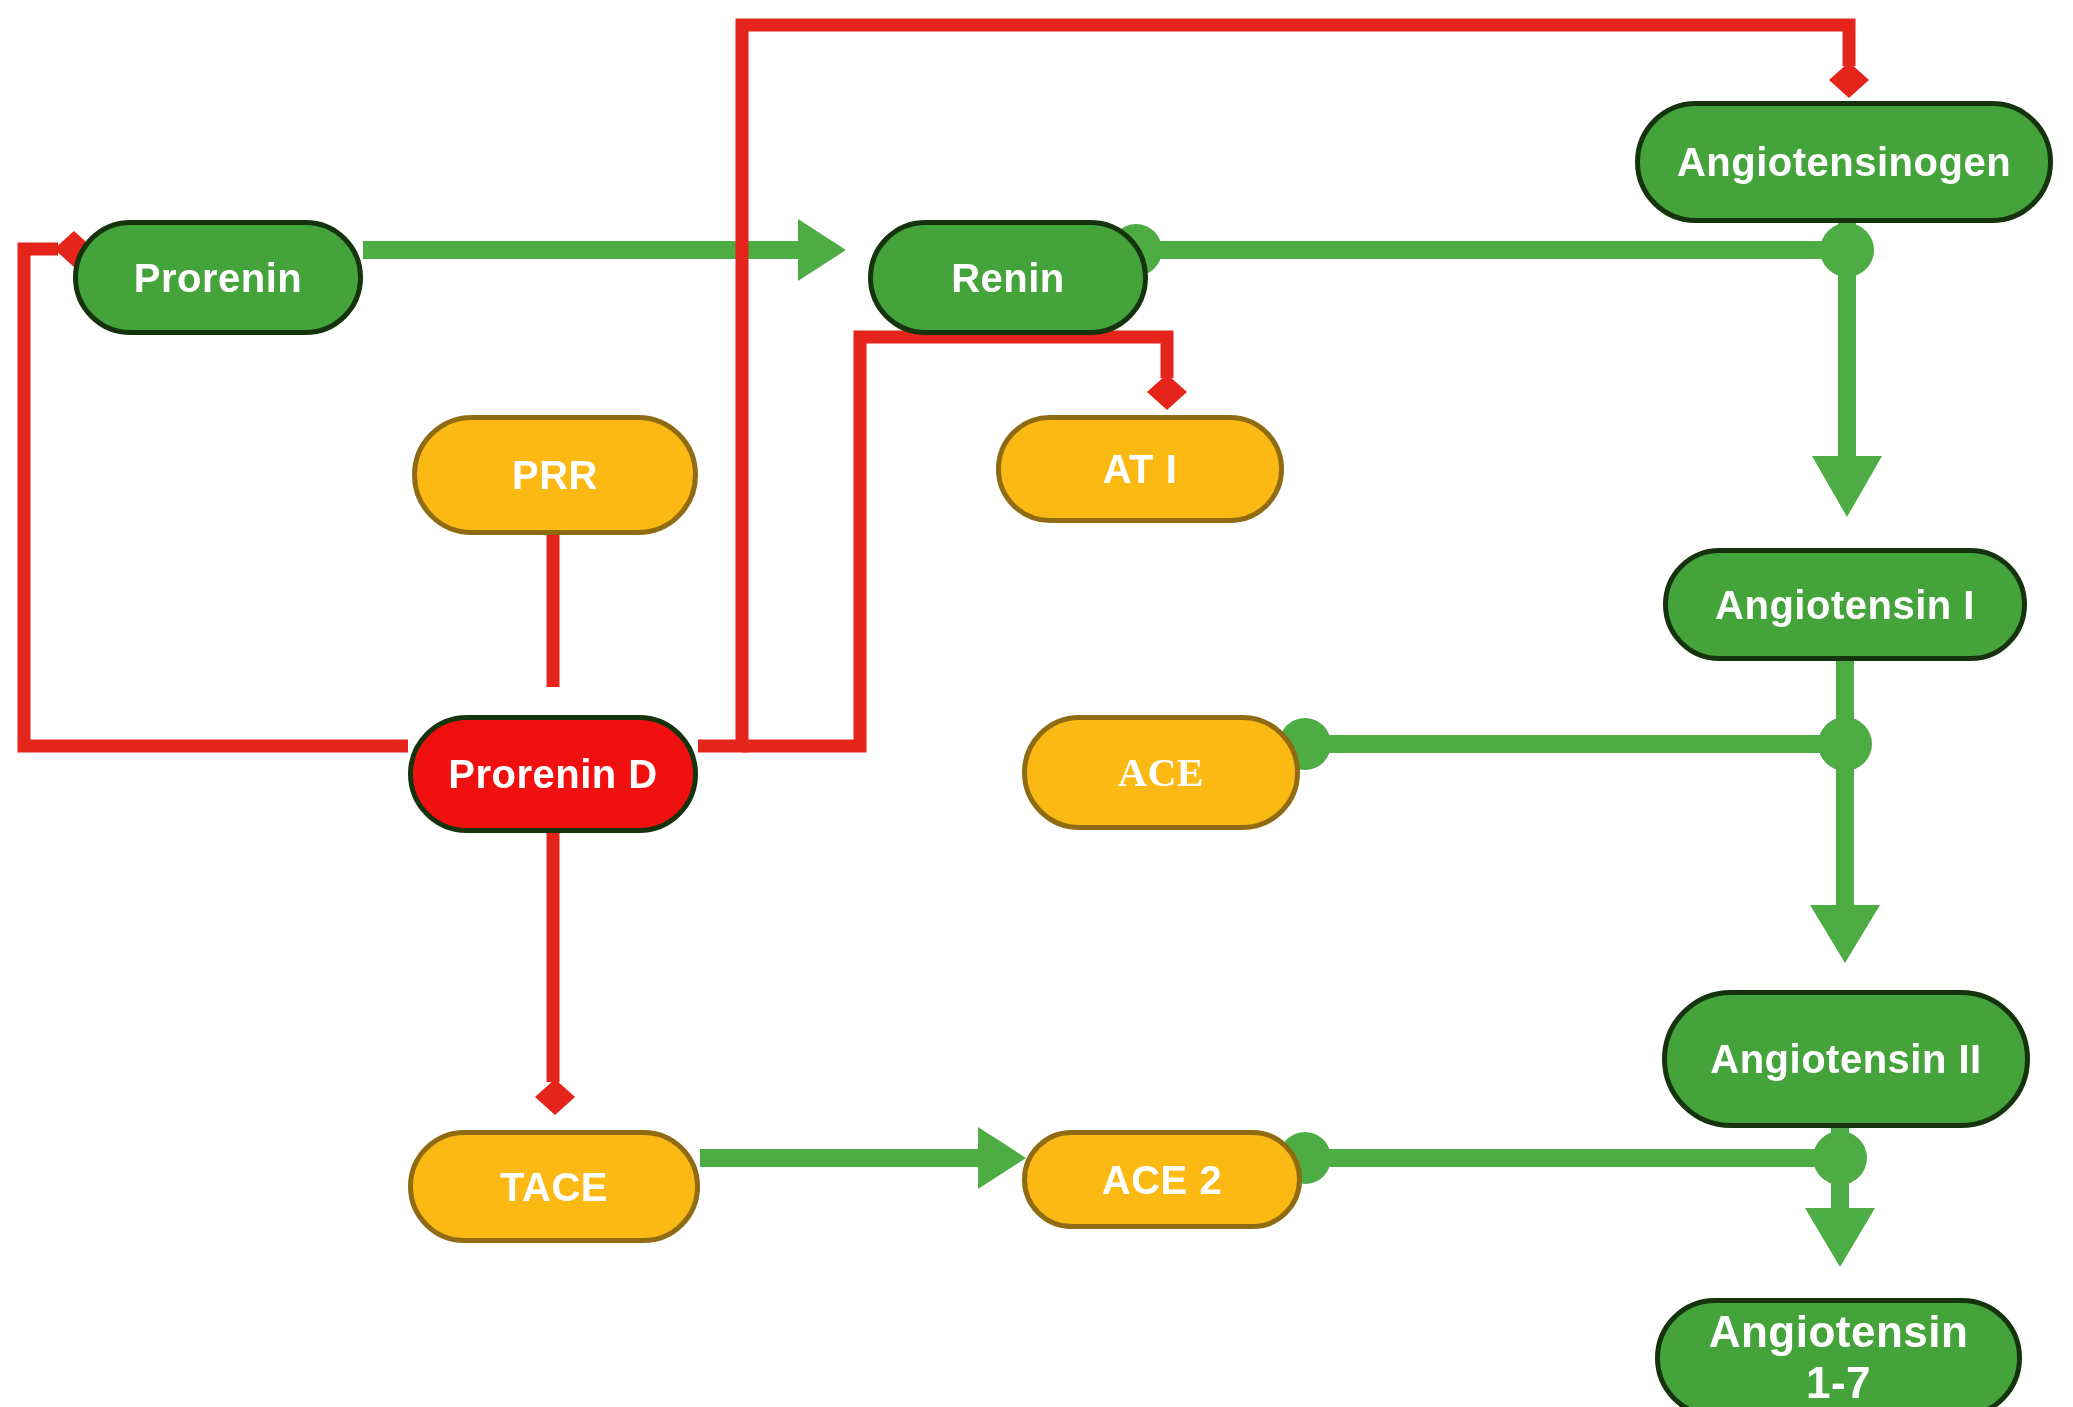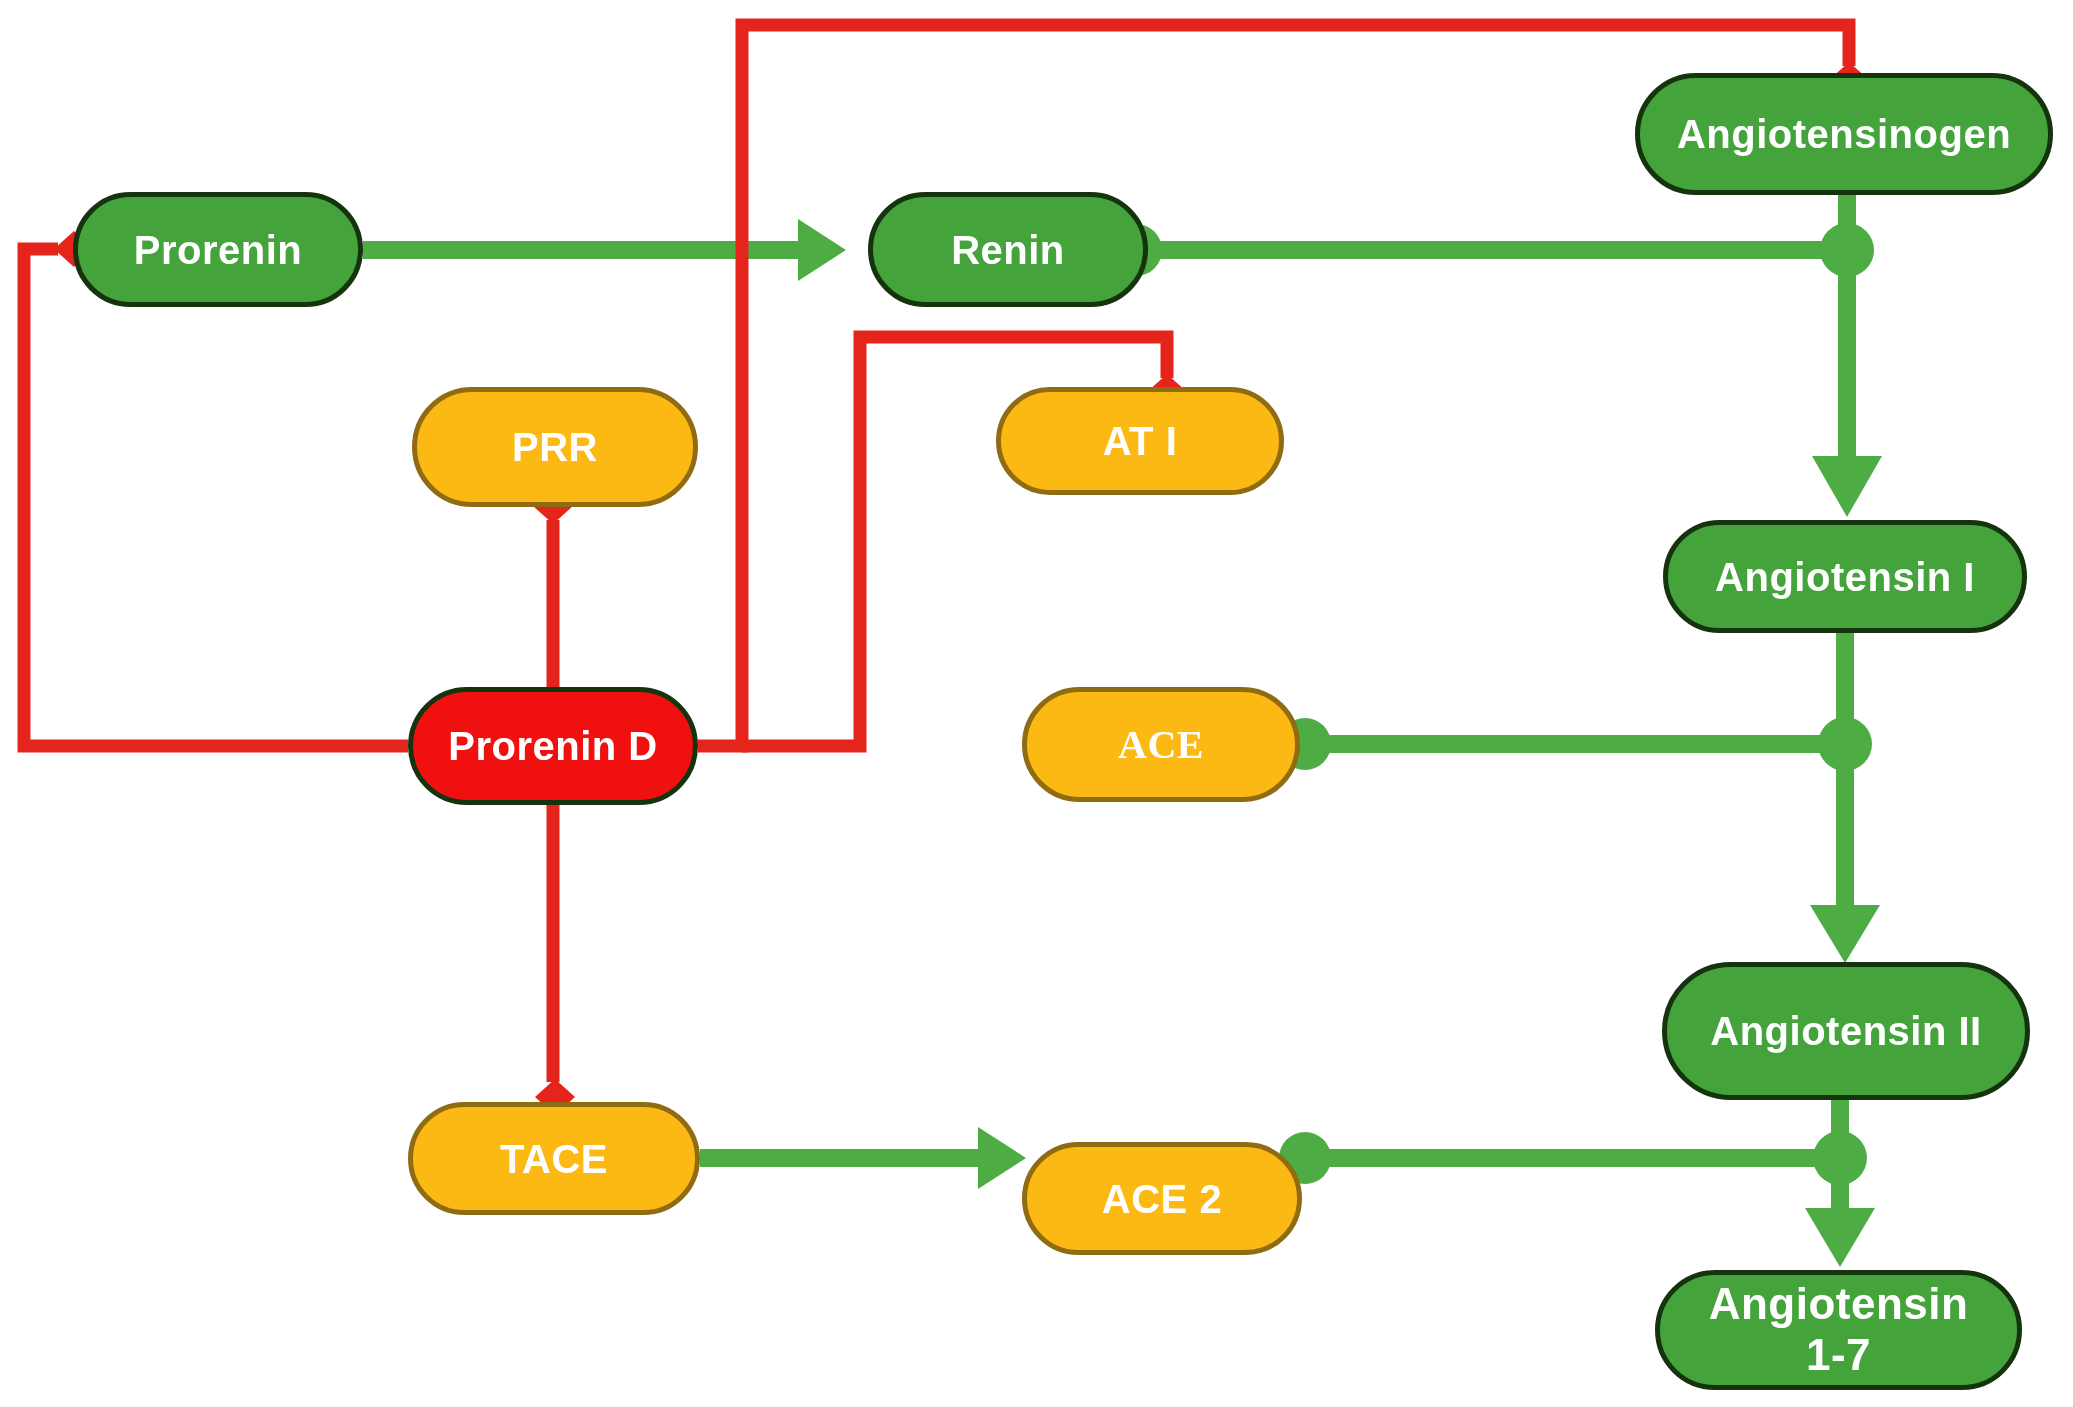--- a/index.html
+++ b/index.html
@@ -22,20 +22,21 @@
     display:flex;align-items:center;justify-content:center;
     border-radius:999px;
     box-sizing:border-box;
     color:var(--label,#ffffff);
     font-weight:bold;
     font-size:40px;
     text-align:center;
     line-height:1.15;
     white-space:pre-line;
     letter-spacing:0.5px;
+    margin-top:28px;
   }
   .node.green{background:var(--green_fill,#45a33c);border:5px solid var(--green_border,#15340d);}
   .node.orange{background:var(--orange_fill,#fcb813);border:5px solid var(--orange_border,#8f6b11);}
   .node.red{background:var(--red_fill,#f11010);border:5px solid var(--red_border,#15340d);}
   .node.small-text{font-size:44px;}
 </style>
 </head>
 <body>
 
 <div class="canvas">
@@ -126,18 +127,18 @@
   <div class="node red" style="left:408px;  top:687px;  width:290px; height:118px;">Prorenin D</div>
 
   <div class="node orange" style="left:1022px; top:687px;  width:278px; height:115px;font-family:Liberation Serif, serif;">ACE</div>
 
   <div class="node green" style="left:1663px; top:520px;  width:364px; height:113px;">Angiotensin I</div>
 
   <div class="node green" style="left:1662px; top:962px;  width:368px; height:138px;">Angiotensin II</div>
 
   <div class="node orange" style="left:408px;  top:1102px; width:292px; height:113px;text-align:center;">TACE</div>
 
-  <div class="node orange" style="left:1022px; top:1142px; width:280px; height:113px;">ACE 2</div>
+  <div class="node orange" style="left:1022px; top:1102px; width:280px; height:99px;">ACE 2</div>
 
   <div class="node green small-text" style="left:1655px; top:1270px; width:367px; height:120px;">Angiotensin
 1-7</div>
 
 </div>
 
 </body></html>

